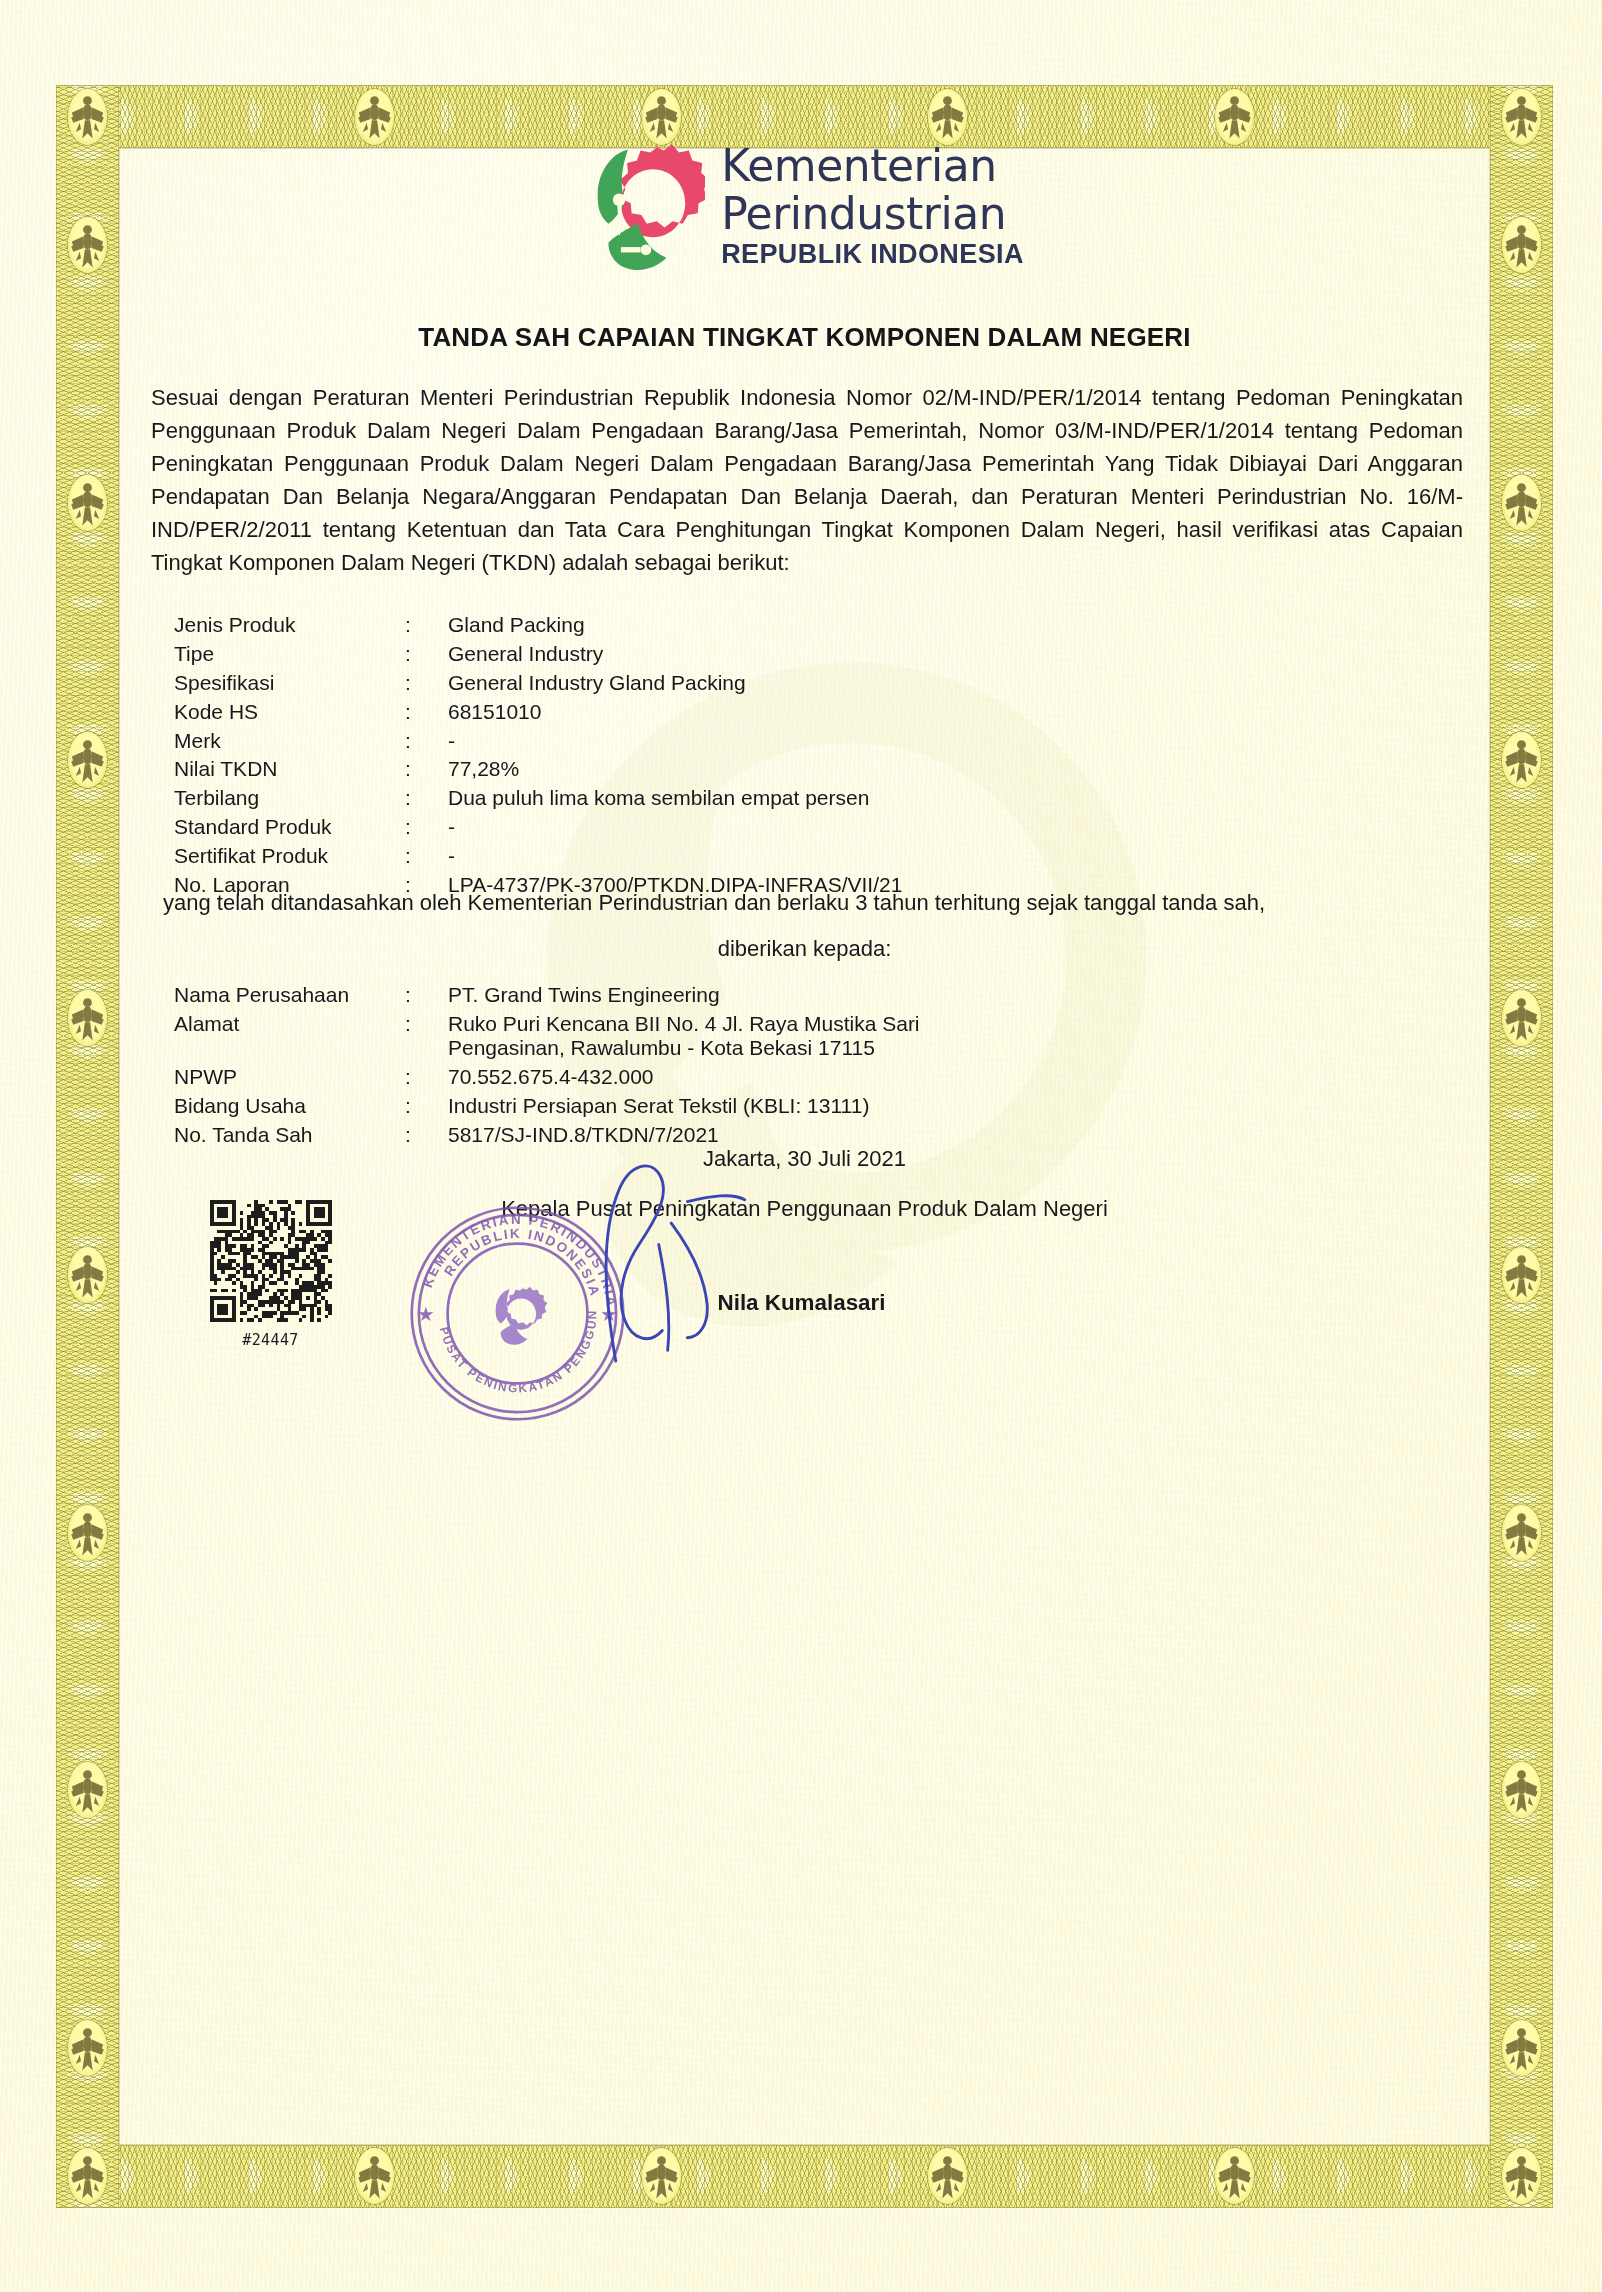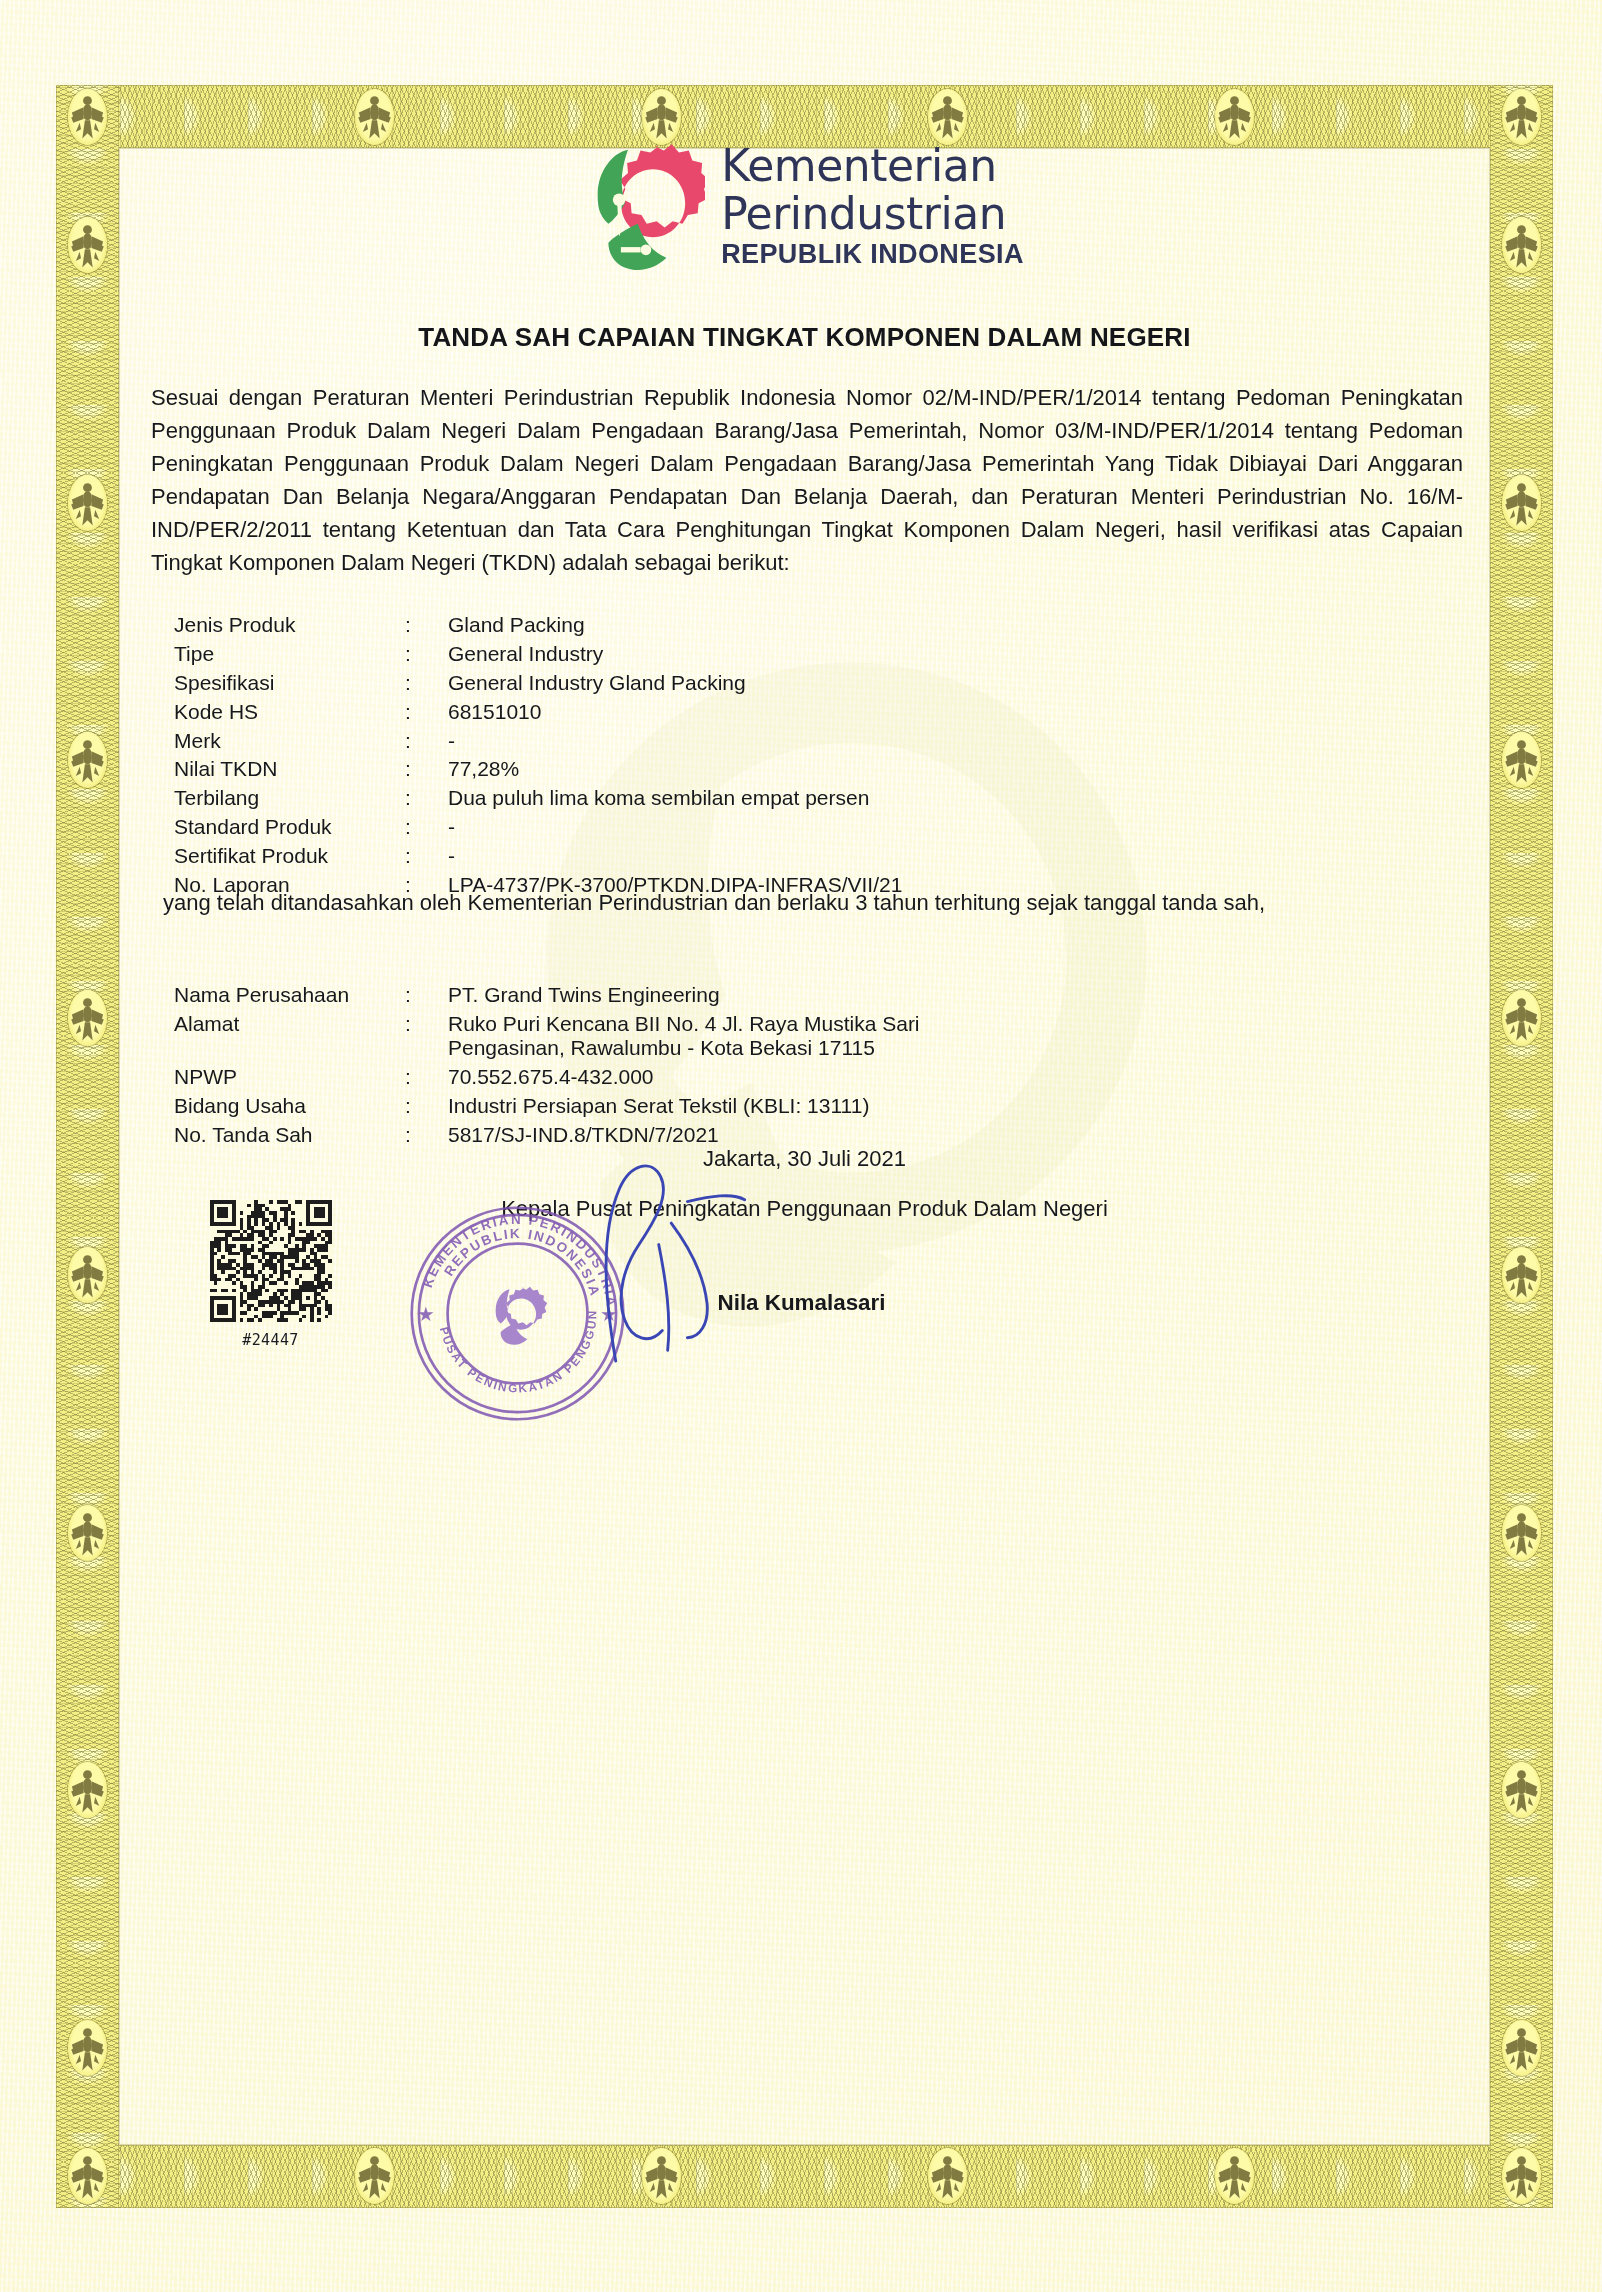--- a/index.html
+++ b/index.html
@@ -709,20 +709,21 @@
       <div class="row">
         <div class="k">No. Laporan</div>
         <div class="c">:</div>
         <div class="v">
           <span class="sub">LPA-4737/PK-3700/PTKDN.DIPA-INFRAS/VII/21</span>
         </div>
       </div>
     </div>
 
   <div id="validity">yang telah ditandasahkan oleh Kementerian Perindustrian dan berlaku 3 tahun terhitung sejak tanggal tanda sah,</div>
+  <div id="given-to">diberikan kepada:</div>
 
   <div class="kv" id="company-table">
       <div class="row">
         <div class="k">Nama Perusahaan</div>
         <div class="c">:</div>
         <div class="v">
           <span class="sub">PT. Grand Twins Engineering</span>
         </div>
       </div>
       <div class="row">

